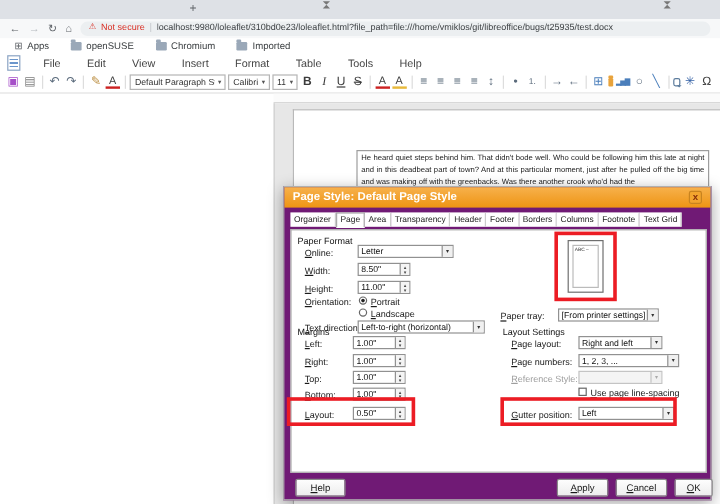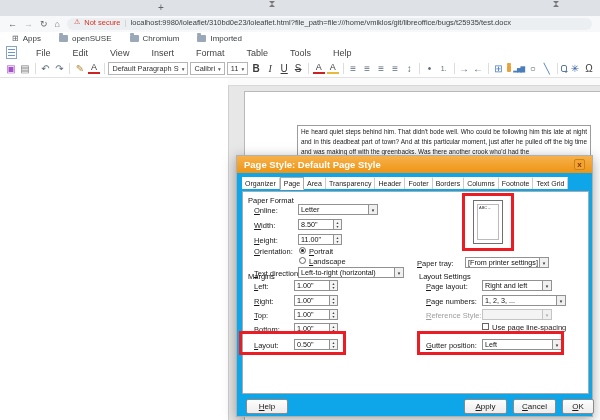--- a/index.html
+++ b/index.html
@@ -47,21 +47,21 @@
 
   
   .ruler{position:absolute;left:228px;top:78px;width:372px;height:8px;background:#fbfbfb;border-bottom:1px solid #d8d8d8;padding-left:48px;white-space:nowrap}
   .rnum{display:inline-block;width:18px;text-align:center;font-size:5px;color:#8a8a8a;line-height:8px}
   .bowtie{position:absolute;top:1px;width:0;height:0;border-top:3px solid #777;border-bottom:3px solid #777;border-left:3.5px solid transparent;border-right:3.5px solid transparent}
   .canvas{position:absolute;left:228px;top:86px;width:372px;height:334px;background:#e7e7e7;border-left:1px solid #cfcfcf}
   .page{position:absolute;left:15px;top:5px;width:357px;height:329px;background:#fff;border:1px solid #b9b9b9;border-right:none;border-bottom:none}
   .textframe{position:absolute;left:52px;top:33px;width:294px;height:33px;border:1px solid #9d9d9d;background:#fff;padding:1px 3px;font-size:6.4px;line-height:10.2px;color:#1a1a1a;text-align:justify;overflow:hidden}
 
   
-  .dialog{position:absolute;left:236px;top:155px;width:357px;height:262px;background:#0ea5e9;border:1px solid #b0b0b0;box-shadow:0 3px 12px rgba(0,0,0,.35)}
+  .dialog{position:absolute;left:236px;top:155px;width:357px;height:262px;background:#701a75;border:1px solid #b0b0b0;box-shadow:0 3px 12px rgba(0,0,0,.35)}
   .dtitle{height:17px;background:linear-gradient(#f7b14c,#ee9413);display:flex;align-items:center;padding:0 7px;color:#fff;font-weight:bold;font-size:9.5px}
   .dclose{margin-left:auto;width:11px;height:11px;background:#f2a42e;border:1px solid #c8831f;border-radius:2px;color:#86300a;font-size:8px;line-height:9px;text-align:center;font-weight:bold}
   .dtabs{position:absolute;left:5px;top:21px;display:flex;font-size:7px;color:#222}
   .dtab{padding:2px 3px;border-right:1px solid #ccc;border-top:1px solid transparent;background:#fff}
   .dtab.active{border:1px solid #aaa;border-bottom:1px solid #fff;position:relative;z-index:2;margin-bottom:-1px}
   .dcontent{position:absolute;left:5px;top:35px;width:347px;height:203px;border:1px solid #aaa;background:#fff;font-size:7.5px}
   .gtitle{position:absolute;font-weight:normal;color:#111}
   .dlbl{position:absolute;color:#1a1a1a}
   .dlbl::first-letter,.btn::first-letter,.radlbl::first-letter,.chklbl::first-letter{text-decoration:underline}
   .dlbl.dis{color:#9e9e9e}

